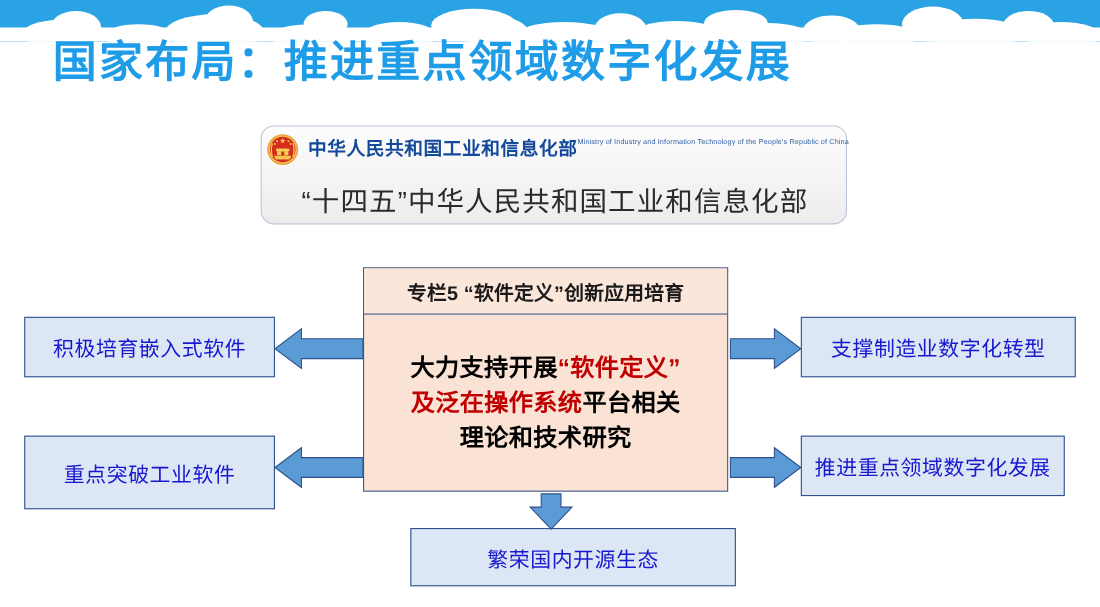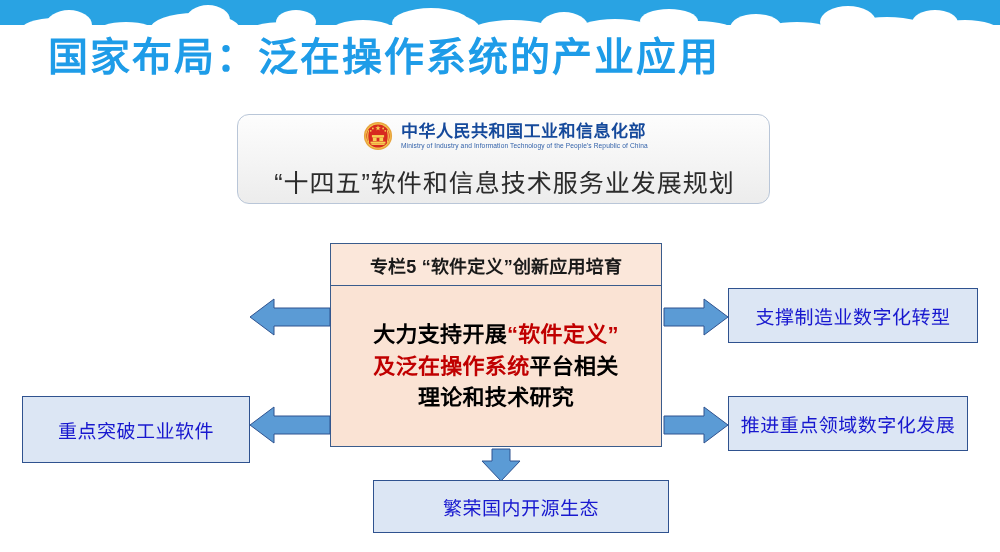--- a/index.html
+++ b/index.html
@@ -76,21 +76,21 @@
     justify-content: center;
     gap: 8px;
   }
   .emblem {
     width: 30px;
     height: 30px;
     flex: 0 0 auto;
   }
   .doc-brand-text {
     display: flex;
-    flex-direction: column;
+    flex-direction: row;
     align-items: flex-start;
   }
   .doc-cn {
     font-size: 17px;
     font-weight: bold;
     color: #15499B;
     letter-spacing: 0.5px;
     line-height: 1.15;
     white-space: nowrap;
   }
@@ -214,21 +214,21 @@
     <div class="cloud" style="left:640px; top:9px;  width:58px;  height:24px;"></div>
     <div class="cloud" style="left:660px; top:21px; width:76px;  height:23px;"></div>
     <div class="cloud" style="left:730px; top:14px; width:52px;  height:28px;"></div>
     <div class="cloud" style="left:760px; top:22px; width:74px;  height:22px;"></div>
     <div class="cloud" style="left:820px; top:6px;  width:56px;  height:32px;"></div>
     <div class="cloud" style="left:845px; top:17px; width:84px;  height:27px;"></div>
     <div class="cloud" style="left:912px; top:10px; width:46px;  height:26px;"></div>
     <div class="cloud" style="left:930px; top:20px; width:70px;  height:24px;"></div>
   </div>
 
-  <div class="slide-title">国家布局：泛在操作系统的产业应用</div>
+  <div class="slide-title">国家布局：推进重点领域数字化发展</div>
 
   <div class="doc-card">
     <div class="doc-brand">
       <svg class="emblem" viewBox="0 0 64 64">
         <circle cx="32" cy="32" r="30" fill="#E8A33D"></circle>
         <circle cx="32" cy="32" r="26" fill="#D72B1F"></circle>
         <circle cx="32" cy="32" r="26" fill="none" stroke="#F2C14E" stroke-width="2.5"></circle>
         <path d="M32 9 L33.4 13.2 L37.8 13.2 L34.2 15.8 L35.6 20 L32 17.4 L28.4 20 L29.8 15.8 L26.2 13.2 L30.6 13.2 Z" fill="#F7D154"></path>
         <circle cx="21" cy="16" r="1.9" fill="#F7D154"></circle>
         <circle cx="16.5" cy="21" r="1.9" fill="#F7D154"></circle>
@@ -240,36 +240,39 @@
         <rect x="16" y="44" width="32" height="4" fill="#F7D154"></rect>
         <rect x="18" y="48" width="28" height="3" fill="#F7D154"></rect>
         <path d="M12 20 Q8 32 12 46" stroke="#F7D154" stroke-width="2.4" fill="none"></path>
         <path d="M52 20 Q56 32 52 46" stroke="#F7D154" stroke-width="2.4" fill="none"></path>
       </svg>
       <div class="doc-brand-text">
         <div class="doc-cn">中华人民共和国工业和信息化部</div>
         <div class="doc-en">Ministry of Industry and Information Technology of the People's Republic of China</div>
       </div>
     </div>
-    <div class="doc-title">“十四五”软件和信息技术服务业发展规划</div>
+    <div class="doc-title">“十四五”中华人民共和国工业和信息化部</div>
   </div>
 
   <div class="center-box">
     <div class="center-head">
       <span class="center-head-text">专栏5 “软件定义”创新应用培育</span>
     </div>
     <div class="center-body">
       <div class="center-body-text">
         <span>大力支持开展</span><span class="hl-red">“软件定义”</span><br>
         <span class="hl-red">及泛在操作系统</span><span>平台相关</span><br>
         <span>理论和技术研究</span>
       </div>
     </div>
   </div>
 
+  <div class="leaf-box box-left-1">
+    <span class="leaf-text">积极培育嵌入式软件</span>
+  </div>
   <div class="leaf-box box-left-2">
     <span class="leaf-text">重点突破工业软件</span>
   </div>
   <div class="leaf-box box-right-1">
     <span class="leaf-text">支撑制造业数字化转型</span>
   </div>
   <div class="leaf-box box-right-2">
     <span class="leaf-text">推进重点领域数字化发展</span>
   </div>
   <div class="leaf-box box-bottom">

